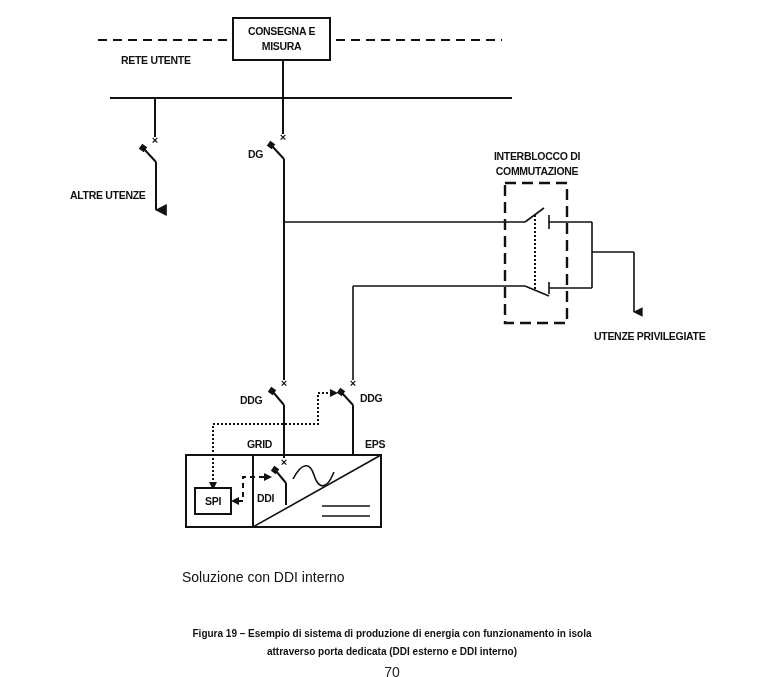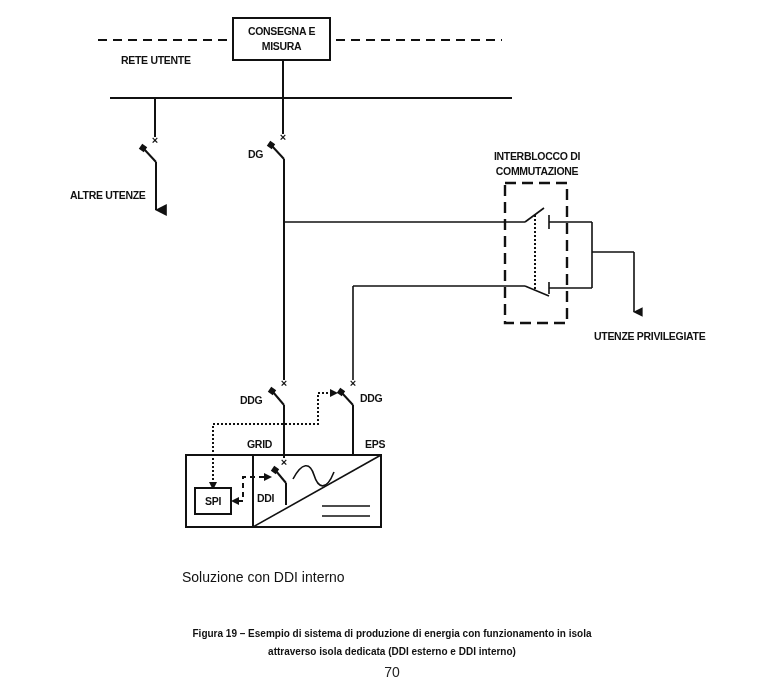--- a/index.html
+++ b/index.html
@@ -126,14 +126,14 @@
   </g>
 
   <polyline class="dsh" points="238,501 243,501 243,477 264,477"></polyline>
   <path d="M264,473 L272,477 L264,481 z" fill="#111"></path>
   <path d="M239,497 L231,501 L239,505 z" fill="#111"></path>
 
   <text class="sol" x="182" y="582">Soluzione con DDI interno</text>
 </svg>
 
 <div class="cap" style="top:625px;">Figura 19 – Esempio di sistema di produzione di energia con funzionamento in isola</div>
-<div class="cap" style="top:643px;">attraverso isola dedicata (DDI esterno e DDI interno)</div>
+<div class="cap" style="top:643px;">attraverso porta dedicata (DDI esterno e DDI interno)</div>
 <div class="pg" style="top:664px;">70</div>
 
 </body></html>

